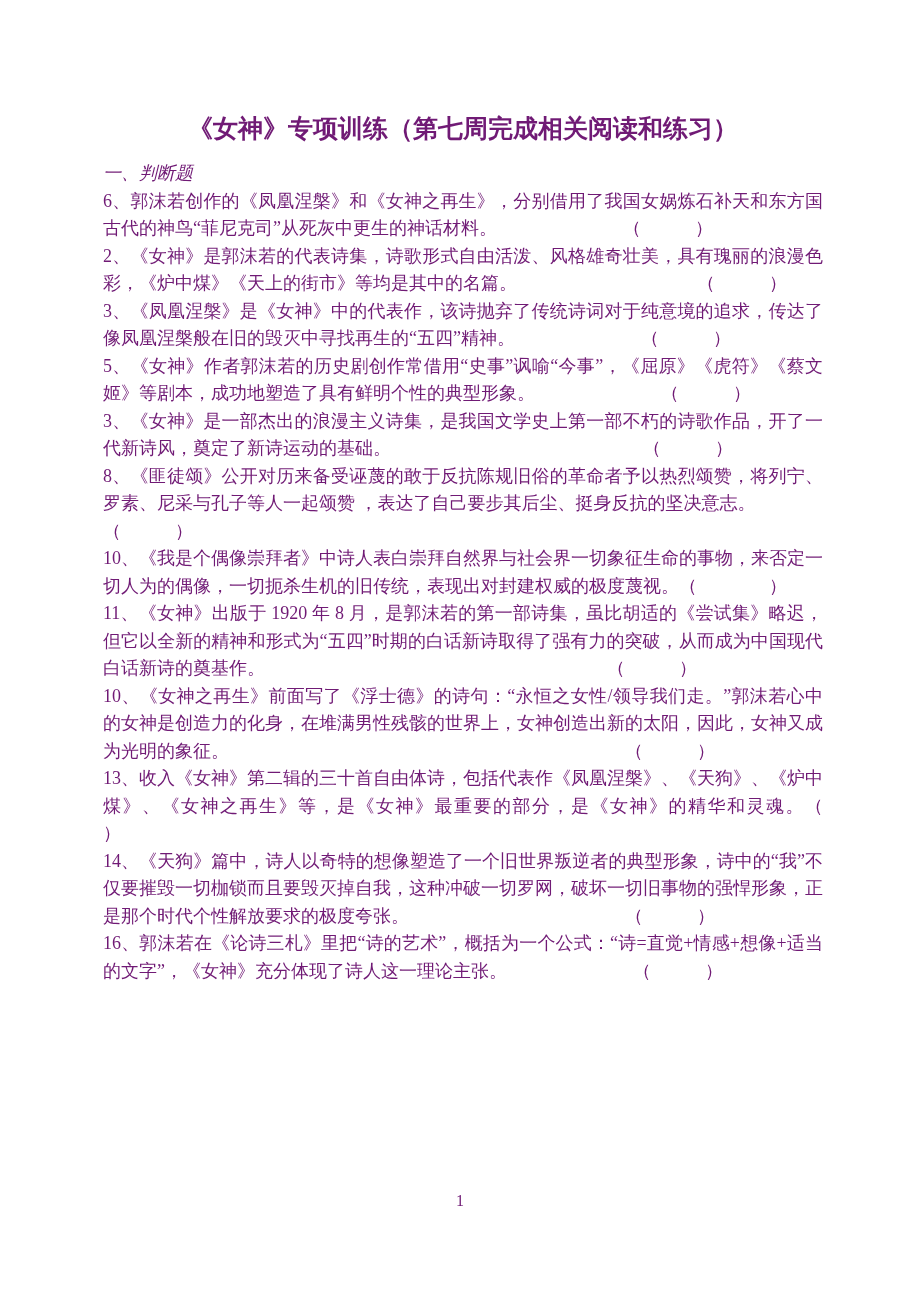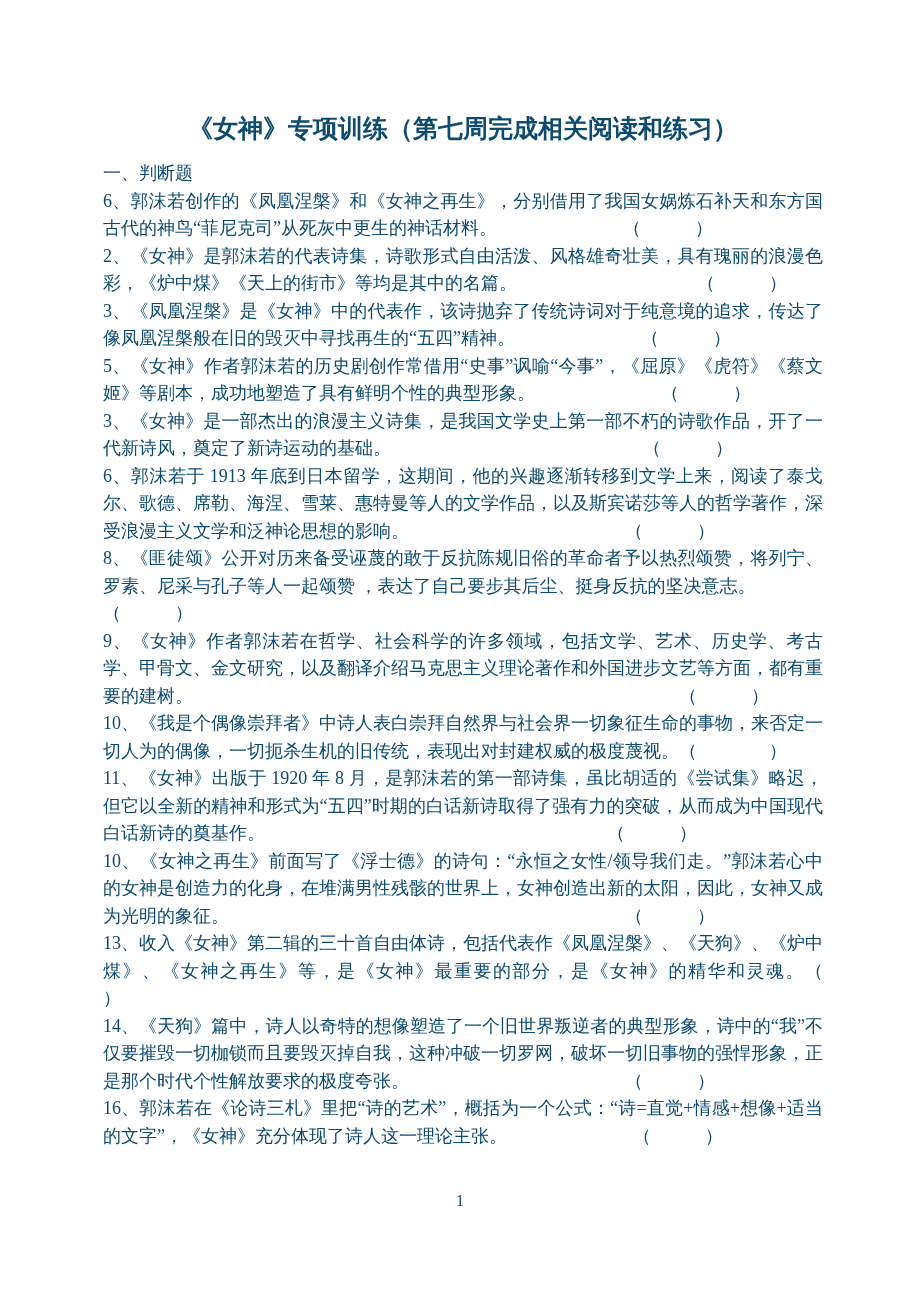--- a/index.html
+++ b/index.html
@@ -5,21 +5,21 @@
   html, body {
     margin: 0;
     padding: 0;
     background: #ffffff;
   }
   .page {
     position: relative;
     width: 920px;
     height: 1300px;
     background: #ffffff;
-    color: #0c4a6e;
+    color: #701a75;
     font-family: "Liberation Serif", "DejaVu Serif", serif;
     overflow: hidden;
   }
   .content {
     position: absolute;
     left: 103px;
     top: 112px;
     width: 720px;
   }
   .doc-title {
@@ -28,20 +28,21 @@
     text-align: center;
     line-height: 34px;
     margin: 0 0 14px 0;
     letter-spacing: 0px;
   }
   .section-heading {
     font-size: 18px;
     line-height: 27.5px;
     margin: 0;
     font-weight: normal;
+    font-style: italic;
   }
   .question {
     font-size: 18px;
     line-height: 27.5px;
     margin: 0;
     text-align: justify;
     text-justify: inter-ideograph;
     white-space: pre-wrap;
     word-break: break-all;
   }
@@ -67,27 +68,25 @@
         <p class="question">6、郭沫若创作的《凤凰涅槃》和《女神之再生》，分别借用了我国女娲炼石补天和东方国古代的神鸟“菲尼克司”从死灰中更生的神话材料。　　　　　　　（　　　）</p>
 
         <p class="question">2、《女神》是郭沫若的代表诗集，诗歌形式自由活泼、风格雄奇壮美，具有瑰丽的浪漫色彩，《炉中煤》《天上的街市》等均是其中的名篇。　　　　　　　　　　（　　　）</p>
 
         <p class="question">3、《凤凰涅槃》是《女神》中的代表作，该诗抛弃了传统诗词对于纯意境的追求，传达了像凤凰涅槃般在旧的毁灭中寻找再生的“五四”精神。　　　　　　　（　　　）</p>
 
         <p class="question">5、《女神》作者郭沫若的历史剧创作常借用“史事”讽喻“今事”，《屈原》《虎符》《蔡文姬》等剧本，成功地塑造了具有鲜明个性的典型形象。　　　　　　　（　　　）</p>
 
         <p class="question">3、《女神》是一部杰出的浪漫主义诗集，是我国文学史上第一部不朽的诗歌作品，开了一代新诗风，奠定了新诗运动的基础。　　　　　　　　　　　　　　（　　　）</p>
 
-        <p class="question">6、郭沫若于 1913 年底到日本留学，这期间，他的兴趣逐渐转移到文学上来，阅读了泰戈尔、歌德、席勒、海涅、雪莱、惠特曼等人的文学作品，以及斯宾诺莎等人的哲学著作，深受浪漫主义文学和泛神论思想的影响。　　　　　　　　　　　　（　　　）</p>
 
 
         <p class="question">8、《匪徒颂》公开对历来备受诬蔑的敢于反抗陈规旧俗的革命者予以热烈颂赞，将列宁、罗素、尼采与孔子等人一起颂赞 ，表达了自己要步其后尘、挺身反抗的坚决意志。
 （　　　）</p>
 
-        <p class="question">9、《女神》作者郭沫若在哲学、社会科学的许多领域，包括文学、艺术、历史学、考古学、甲骨文、金文研究，以及翻译介绍马克思主义理论著作和外国进步文艺等方面，都有重要的建树。　　　　　　　　　　　　　　　　　　　　　　　　　　　（　　　）</p>
 
         <p class="question">10、《我是个偶像崇拜者》中诗人表白崇拜自然界与社会界一切象征生命的事物，来否定一切人为的偶像，一切扼杀生机的旧传统，表现出对封建权威的极度蔑视。（　　　　）</p>
 
         <p class="question">11、《女神》出版于 1920 年 8 月，是郭沫若的第一部诗集，虽比胡适的《尝试集》略迟，但它以全新的精神和形式为“五四”时期的白话新诗取得了强有力的突破，从而成为中国现代白话新诗的奠基作。　　　　　　　　　　　　　　　　　　　（　　　）</p>
 
         <p class="question">10、《女神之再生》前面写了《浮士德》的诗句：“永恒之女性/领导我们走。”郭沫若心中的女神是创造力的化身，在堆满男性残骸的世界上，女神创造出新的太阳，因此，女神又成为光明的象征。　　　　　　　　　　　　　　　　　　　　　　（　　　）</p>
 
         <p class="question">13、收入《女神》第二辑的三十首自由体诗，包括代表作《凤凰涅槃》、《天狗》、《炉中煤》、《女神之再生》等，是《女神》最重要的部分，是《女神》的精华和灵魂。（　　　）</p>
 
         <p class="question">14、《天狗》篇中，诗人以奇特的想像塑造了一个旧世界叛逆者的典型形象，诗中的“我”不仅要摧毁一切枷锁而且要毁灭掉自我，这种冲破一切罗网，破坏一切旧事物的强悍形象，正是那个时代个性解放要求的极度夸张。　　　　　　　　　　　　（　　　）</p>

